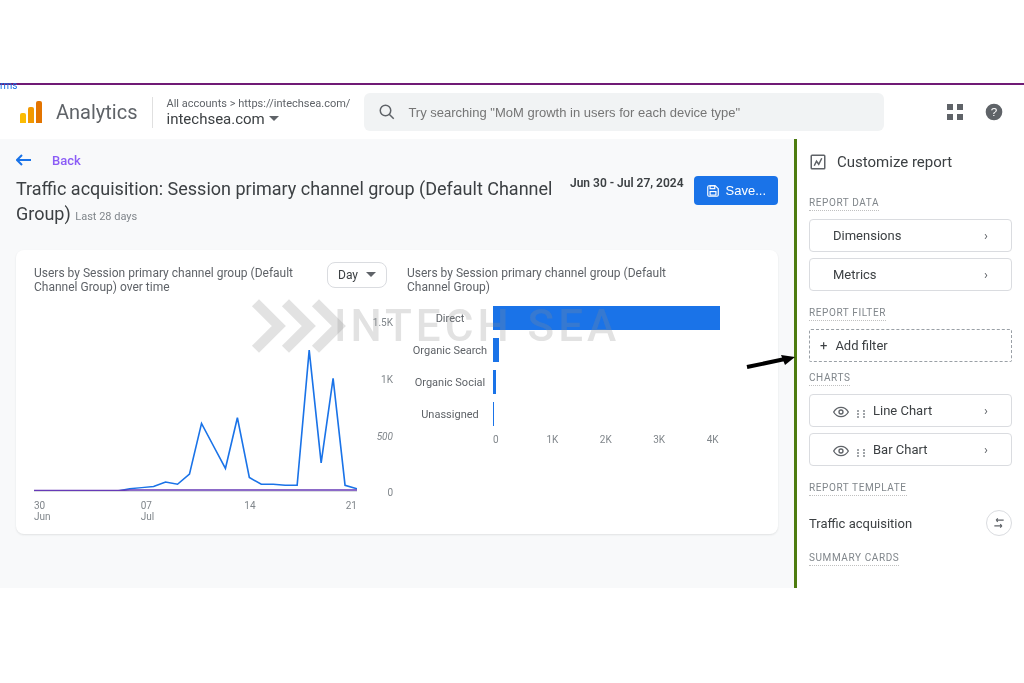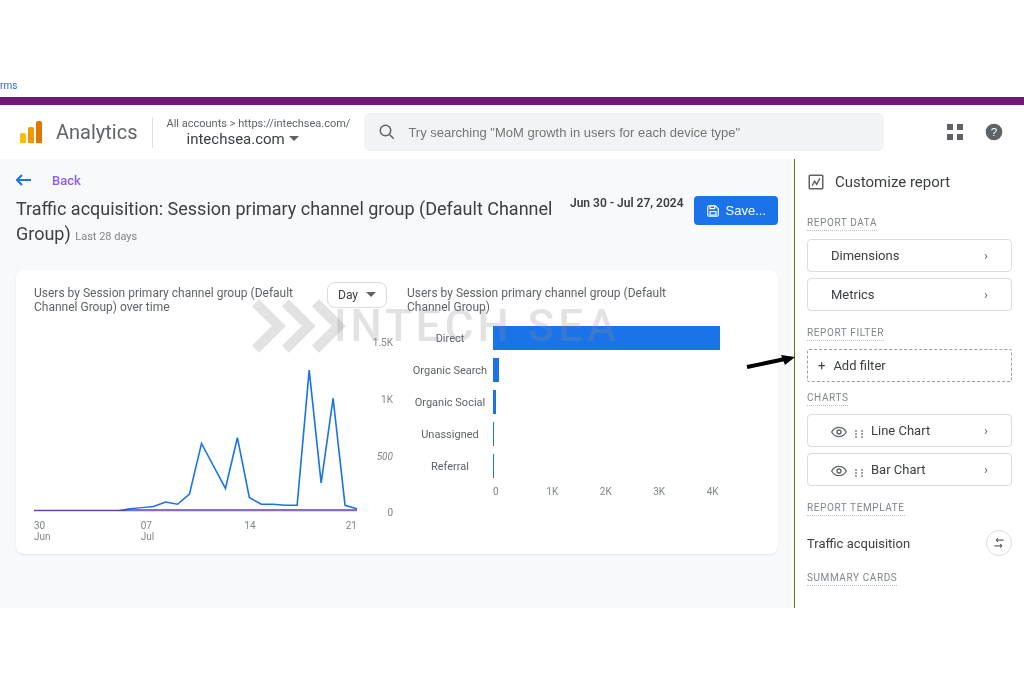--- a/index.html
+++ b/index.html
@@ -1,29 +1,29 @@
 <!DOCTYPE html>
 <html><head>
 <meta charset="utf-8">
 <style>
   * { box-sizing: border-box; margin: 0; padding: 0; }
   body { font-family: -apple-system, "Segoe UI", Roboto, Arial, sans-serif; background: #fff; color: #3c4043; width: 1024px; height: 683px; overflow: hidden; position: relative; }
-  .top-strip { height: 105px; border-bottom: 8px solid #701a75; position: relative; }
+  .top-strip { height: 85px; border-bottom: 2px solid #701a75; position: relative; }
   .top-strip .tiny { position: absolute; left: 0; top: 80px; font-size: 10px; color: #1a73e8; }
   .app { display: flex; flex-direction: column; }
   .header { display: flex; align-items: center; padding: 8px 20px; gap: 14px; }
   .logo { display: flex; align-items: flex-end; gap: 2px; }
   .logo span { display: inline-block; border-radius: 2px 2px 0 0; }
   .logo .b1 { width: 6px; height: 10px; background: #fbbc04; }
   .logo .b2 { width: 6px; height: 16px; background: #f29900; }
   .logo .b3 { width: 6px; height: 22px; background: #e37400; }
   .prod-name { font-size: 20px; color: #5f6368; font-weight: 400; }
   .acct { display: flex; flex-direction: column; border-left: 1px solid #e0e0e0; padding-left: 14px; }
   .acct .path { font-size: 11px; color: #5f6368; }
-  .acct .prop { font-size: 15px; color: #3c4043; display: flex; align-items: center; gap: 4px; cursor: pointer; margin-left: 20px; }
+  .acct .prop { font-size: 15px; color: #3c4043; display: flex; align-items: center; gap: 4px; cursor: pointer; }
   .searchbar { flex: 1; display: flex; align-items: center; background: #f1f3f4; border-radius: 6px; padding: 10px 14px; gap: 12px; max-width: 520px; }
   .searchbar svg { flex: none; }
   .searchbar input { border: none; background: transparent; font-size: 13px; color: #5f6368; width: 100%; outline: none; }
   .hdr-icons { display: flex; gap: 20px; align-items: center; margin-left: auto; color: #5f6368; }
   .content { display: flex; }
   .main { flex: 1; background: #f8f9fa; padding: 12px 16px; }
   .backlink { display: inline-flex; align-items: center; gap: 20px; color: #8b5cf6; font-size: 13px; font-weight: 500; cursor: pointer; }
   .titlebar { display: flex; align-items: flex-start; gap: 10px; margin-top: 6px; }
   .titlebar h1 { font-size: 18px; font-weight: 400; color: #3c4043; flex: 1; line-height: 1.4; }
   .titlebar .sub { font-size: 11px; color: #80868b; }
@@ -37,21 +37,21 @@
   .linechart .yaxis { position: absolute; right: -6px; top: 0; height: 170px; width: 30px; font-size: 10px; color: #80868b; }
   .linechart .plot { position: absolute; left: 0; right: 30px; top: 0; height: 170px; border-bottom: 1px solid #dadce0; }
   .linechart .xaxis { position: absolute; left: 0; right: 30px; bottom: 0; display: flex; justify-content: space-between; font-size: 10px; color: #80868b; }
   .barchart { margin-top: 8px; }
   .barchart .row { display: flex; align-items: center; height: 32px; }
   .barchart .lbl { width: 86px; font-size: 11px; color: #5f6368; text-align: center; }
   .barchart .track { flex: 1; position: relative; height: 32px; }
   .barchart .bar { position: absolute; top: 4px; height: 24px; left: 0; background: #1a73e8; }
   .barchart .xaxis { display: flex; margin-left: 86px; font-size: 10px; color: #80868b; margin-top: 4px; }
   .barchart .plotarea { position: relative; margin-left: 0; }
-  .side { width: 230px; border-left: 1px solid #4d7c0f; padding: 14px 12px; }
+  .side { width: 230px; border-left: 3px solid #4d7c0f; padding: 14px 12px; }
   .side-head { display: flex; align-items: center; gap: 10px; font-size: 15px; color: #3c4043; margin-bottom: 16px; }
   .sec-label { font-size: 10px; letter-spacing: 0.6px; color: #80868b; border-bottom: 1px dotted #c0c0c0; display: inline-block; padding-bottom: 2px; margin: 10px 0 8px; }
   .opt-row { border: 1px solid #dadce0; border-radius: 4px; padding: 8px 23px; font-size: 13px; display: flex; align-items: center; justify-content: space-between; margin-bottom: 6px; cursor: pointer; }
   .opt-row .left { display: flex; align-items: flex-end; gap: 8px; }
   .add-filter { border: 1px dashed #9aa0a6; border-radius: 2px; padding: 8px 10px; font-size: 13px; display: flex; align-items: center; gap: 8px; cursor: pointer; }
   .chev { color: #5f6368; }
   .template-row { display: flex; align-items: center; justify-content: space-between; font-size: 13px; padding: 6px 0; }
   .swap-ic { width: 26px; height: 26px; border: 1px solid #dadce0; border-radius: 50%; display: flex; align-items: center; justify-content: center; }
   .arrow-annot { position: absolute; left: 745px; top: 355px; pointer-events: none; }
   .watermark { position: absolute; left: 240px; top: 300px; font-size: 44px; letter-spacing: 4px; color: rgba(140,140,140,0.25); font-weight: 500; display: flex; align-items: center; gap: 4px; pointer-events: none; z-index: 5; }
@@ -185,26 +185,20 @@
                   <div class="track">
                     <div class="bar" style="width: 1%;"></div>
                   </div>
                 </div>
                 <div class="row">
                   <div class="lbl">Unassigned</div>
                   <div class="track">
                     <div class="bar" style="width: 0.5%;"></div>
                   </div>
                 </div>
-                <div class="row">
-                  <div class="lbl">Referral</div>
-                  <div class="track">
-                    <div class="bar" style="width: 0.25%;"></div>
-                  </div>
-                </div>
               </div>
             <div class="xaxis" id="bar-xaxis">
                 <div style="flex: 1 1 0%; text-align: left;">0</div>
                 <div style="flex: 1 1 0%; text-align: left;">1K</div>
                 <div style="flex: 1 1 0%; text-align: left;">2K</div>
                 <div style="flex: 1 1 0%; text-align: left;">3K</div>
                 <div style="flex: 1 1 0%; text-align: left;">4K</div>
               </div>
           </div>
         </div>

